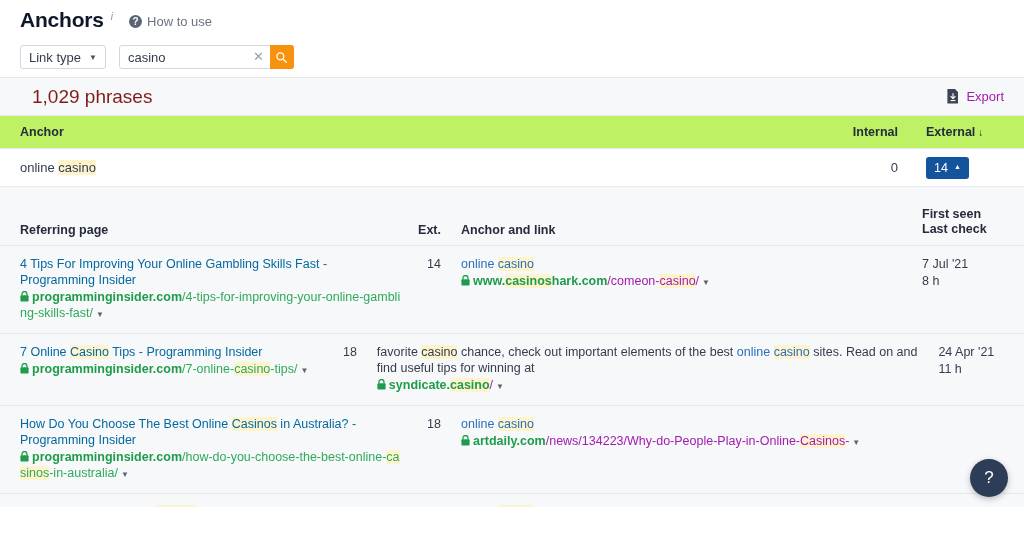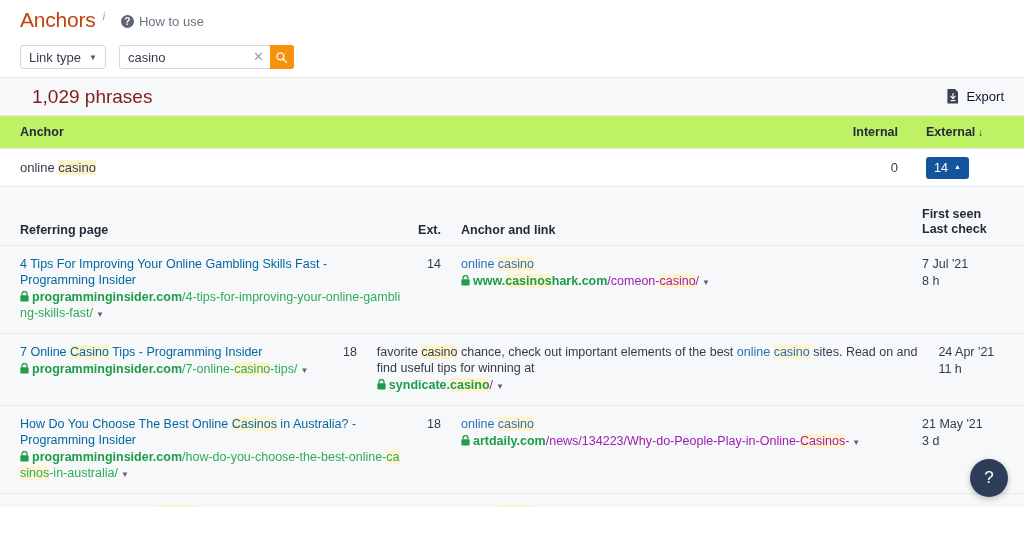--- a/index.html
+++ b/index.html
@@ -19,22 +19,22 @@
   
   .toolbar {
     padding: 8px 20px 0 20px;
     height: 78px;
     background: #ffffff;
     border-bottom: 1px solid #e7e8ea;
   }
   .title-row { display: flex; align-items: baseline; gap: 6px; height: 26px; }
   .page-title {
     font-size: 21px;
-    font-weight: normal;
-    color: #c2410c;
+    font-weight: bold;
+    color: #0f172a;
     letter-spacing: -0.2px;
   }
   .sup-i {
     font-size: 10px;
     color: #8b94a5;
     position: relative;
     top: -7px;
     font-style: italic;
     margin-left: 1px;
   }
@@ -136,21 +136,21 @@
     align-items: center;
     justify-content: space-between;
     padding: 0 20px;
   }
   .phrase-count { font-size: 19px; color: #7f1d1d; margin-left: 12px; }
   .export {
     display: inline-flex;
     align-items: center;
     gap: 7px;
     font-size: 13px;
-    color: #0f172a;
+    color: #a21caf;
     cursor: pointer;
   }
 
   
   .anchor-head {
     height: 33px;
     display: flex;
     align-items: center;
     padding: 0 20px;
     background: #bef264;
@@ -411,24 +411,20 @@
                 </svg></span><span class="dom">programminginsider.com</span><span class="path">/how-do-you-choose-the-best-online-<span class="hl">casinos</span>-in-australia/</span><span class="tcaret">▼</span></div>
           </div>
           <div class="d-ext"><span class="ext-num">18</span></div>
           <div class="d-anchor">
             <div class="anchor-text ">online <span class="hl">casino</span></div>
             <div class="anchor-link"><span class="lock"><svg width="9" height="11" viewBox="0 0 9 11">
                   <path d="M2 4.6V3a2.5 2.5 0 0 1 5 0v1.6" fill="none" stroke="#1f9c4b" stroke-width="1.3"></path>
                   <rect x="0.4" y="4.3" width="8.2" height="6.3" rx="1" fill="#1f9c4b"></rect>
                 </svg></span><span>artdaily.com</span><span class="path">/news/134223/Why-do-People-Play-in-Online-<span class="hl">Casinos</span>-</span><span class="tcaret">▼</span></div>
           </div>
-          <div class="d-seen">
-            <div class="dates">21 May '21</div>
-            <div class="dates">3 d</div>
-          </div>
         </div>
         <div class="drow">
           <div class="d-ref">
             <div class="ref-title">How to Make a Profit on <span class="hl">Casino</span> Bonus Offers? - Programming Insider</div>
           </div>
           <div class="d-ext"><span class="ext-num">14</span></div>
           <div class="d-anchor">
             <div class="anchor-text ">online <span class="hl">casino</span></div>
           </div>
           <div class="d-seen">

